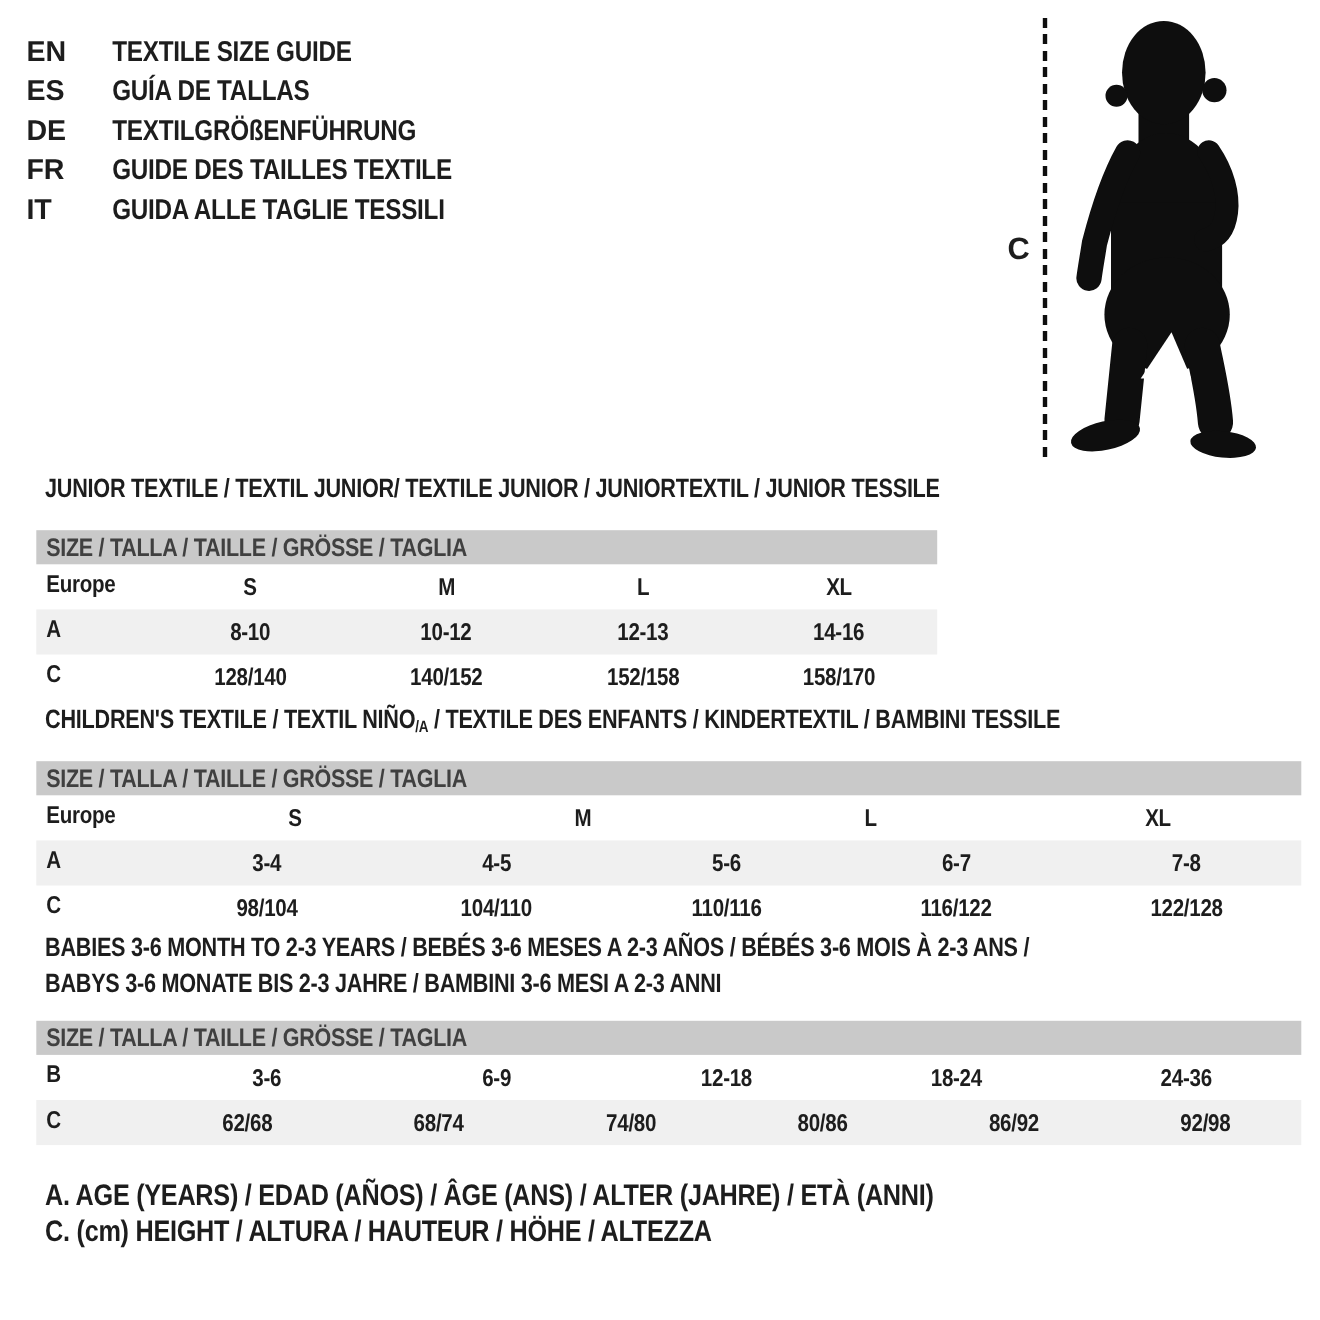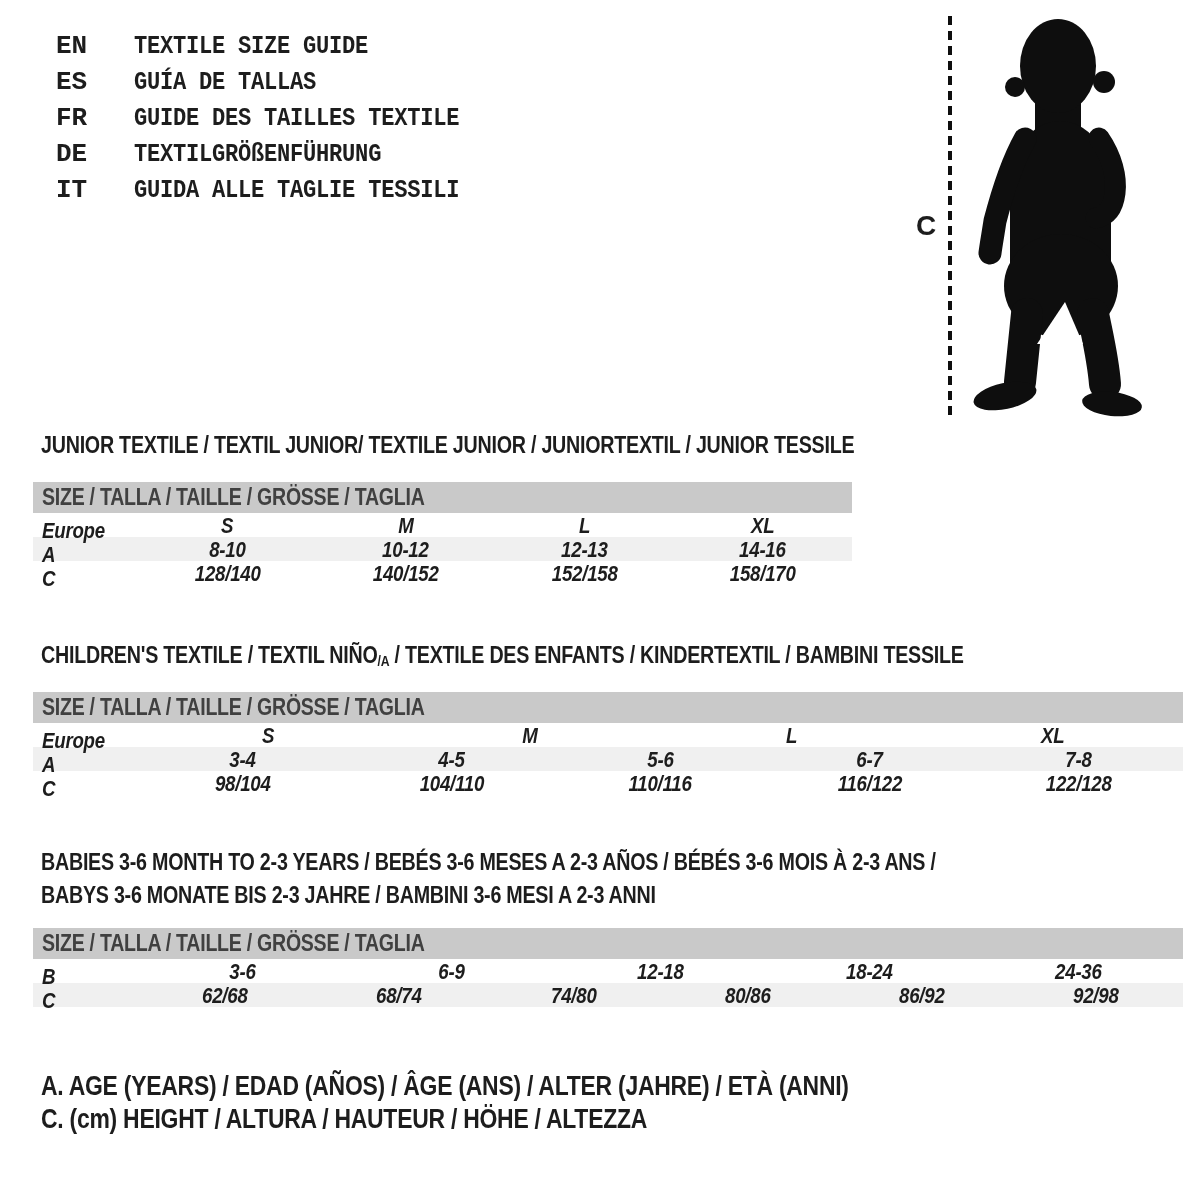--- a/index.html
+++ b/index.html
@@ -6,21 +6,21 @@
   body{
     width:1200px;height:1200px;position:relative;background:#ffffff;
     font-family:"Liberation Sans","DejaVu Sans",sans-serif;
     font-weight:bold;color:var(--color-text,#1d1d1d);
     overflow:hidden;
   }
   .cond{display:inline-block;transform:scaleX(0.85);transform-origin:0 50%;white-space:nowrap;letter-spacing:-0.3px;}
   .cond-c{display:inline-block;transform:scaleX(0.85);white-space:nowrap;letter-spacing:-0.3px;}
 
   
-  .lang-list{position:absolute;left:56px;top:28px;font-family:Liberation Mono, monospace;}
+  .lang-list{position:absolute;left:24px;top:28px;}
   .lang-row{display:flex;height:36px;line-height:36px;font-size:26px;}
   .lang-code{width:78px;}
   
   .fig-c{position:absolute;left:916px;top:208px;font-size:28px;line-height:36px;}
   .dash-line{
     position:absolute;left:948px;top:16px;width:4px;height:400px;
     background:repeating-linear-gradient(to bottom,var(--color-silhouette,#0e0e0e) 0px,var(--color-silhouette,#0e0e0e) 9px,transparent 9px,transparent 15px);
   }
   .toddler{position:absolute;left:965px;top:14px;}
 
@@ -32,21 +32,21 @@
   .t-babies1{top:848px;}
   .t-babies2{top:881px;}
   .tsub{font-size:15px;vertical-align:-3px;}
 
   
   .table{position:absolute;left:33px;}
   .tb-junior{top:482px;width:819px;}
   .tb-children{top:692px;width:1150px;}
   .tb-babies{top:928px;width:1150px;}
   .size-bar{height:31px;line-height:31px;background:var(--color-bar,#c9c9c9);font-size:23px;color:#404040;padding-left:9px;box-sizing:border-box;}
-  .trow{display:flex;height:24px;line-height:35px;font-size:22px;font-style:italic;}
+  .trow{display:flex;height:41px;line-height:35px;font-size:22px;}
   .trow.shaded{background:var(--color-stripe,#f0f0f0);}
   .tlabel{width:105px;box-sizing:border-box;padding-left:9px;flex:none;}
   .tcell{flex:1;display:flex;align-items:center;justify-content:center;text-align:center;}
 
   
   .legend{position:absolute;left:41px;top:1070px;}
   .legend-row{height:33px;line-height:33px;font-size:27px;}
 </style>
 </head>
 <body>
@@ -54,26 +54,26 @@
 <div class="lang-list">
   <div class="lang-row">
     <span class="lang-code">EN</span>
     <span class="cond">TEXTILE SIZE GUIDE</span>
   </div>
   <div class="lang-row">
     <span class="lang-code">ES</span>
     <span class="cond">GUÍA DE TALLAS</span>
   </div>
   <div class="lang-row">
+    <span class="lang-code">DE</span>
+    <span class="cond">TEXTILGRÖßENFÜHRUNG</span>
+  </div>
+  <div class="lang-row">
     <span class="lang-code">FR</span>
     <span class="cond">GUIDE DES TAILLES TEXTILE</span>
-  </div>
-  <div class="lang-row">
-    <span class="lang-code">DE</span>
-    <span class="cond">TEXTILGRÖßENFÜHRUNG</span>
   </div>
   <div class="lang-row">
     <span class="lang-code">IT</span>
     <span class="cond">GUIDA ALLE TAGLIE TESSILI</span>
   </div>
 </div>
 
 <span class="fig-c">C</span>
 <div class="dash-line"></div>
 

